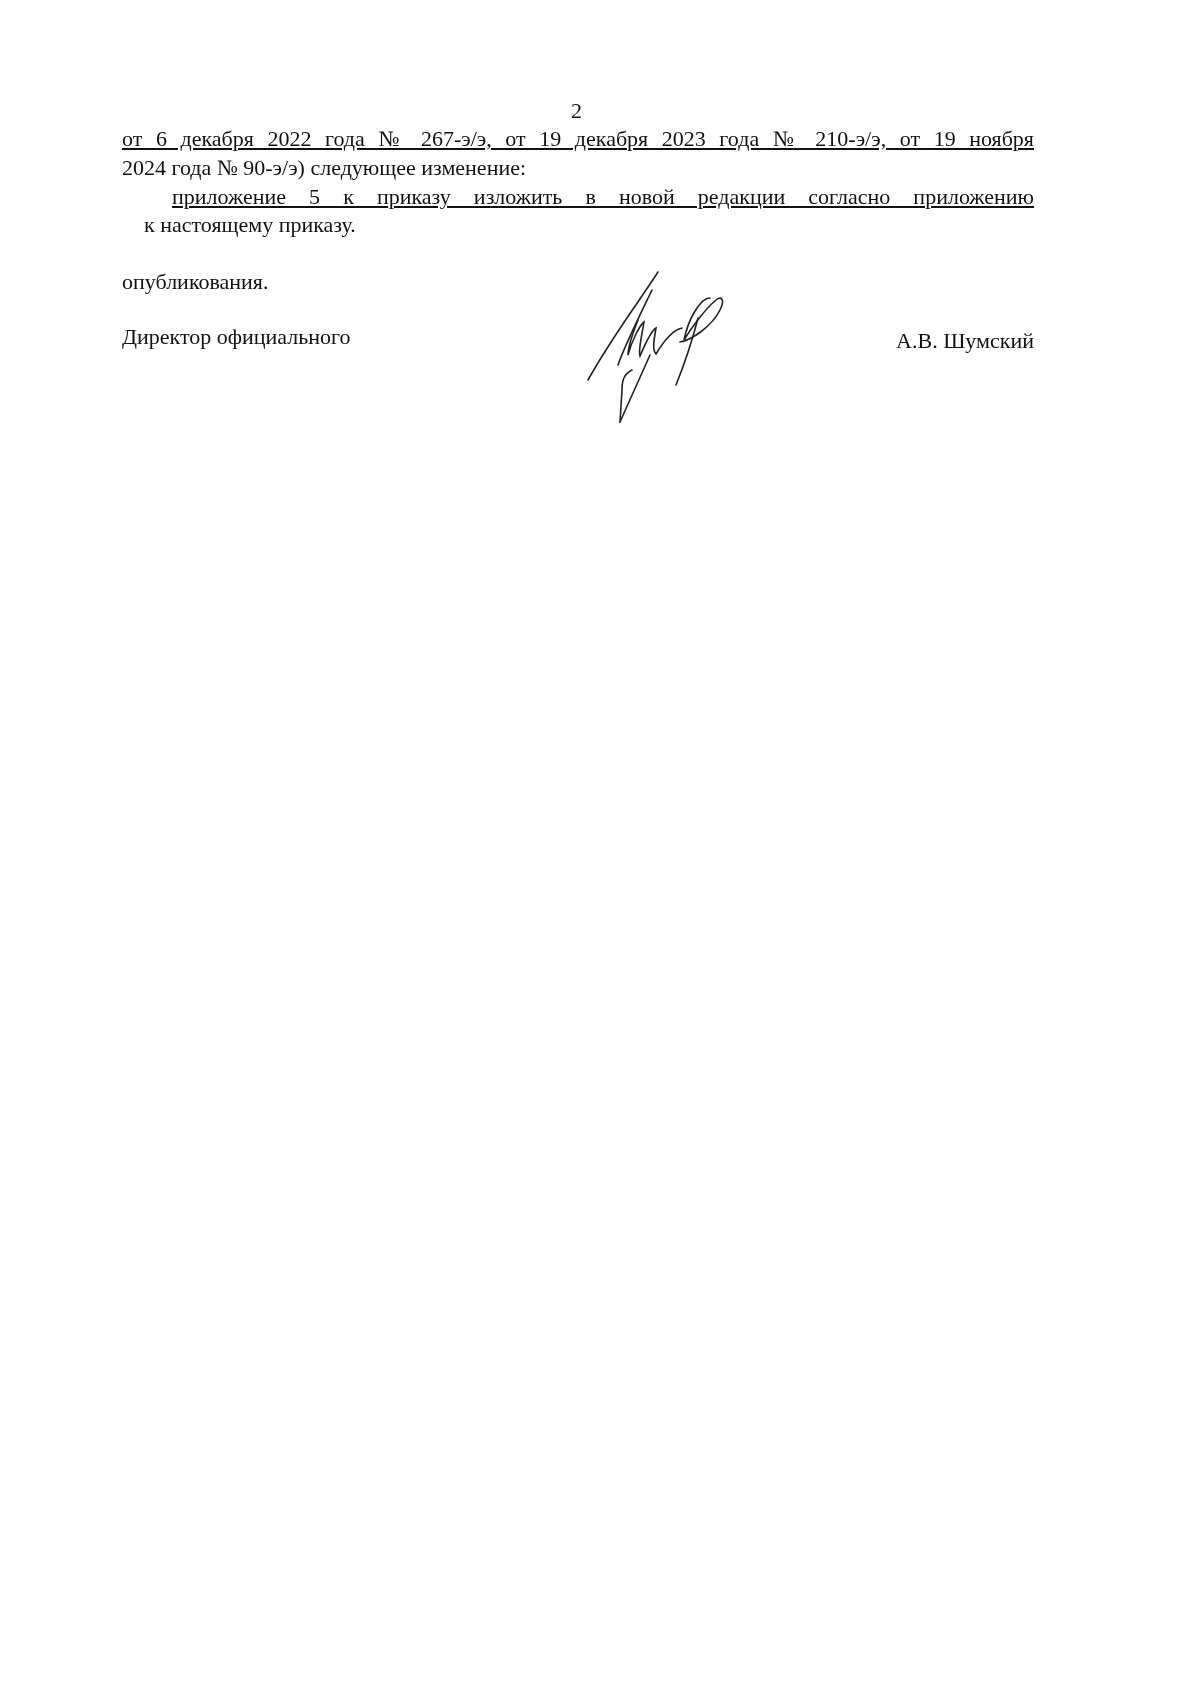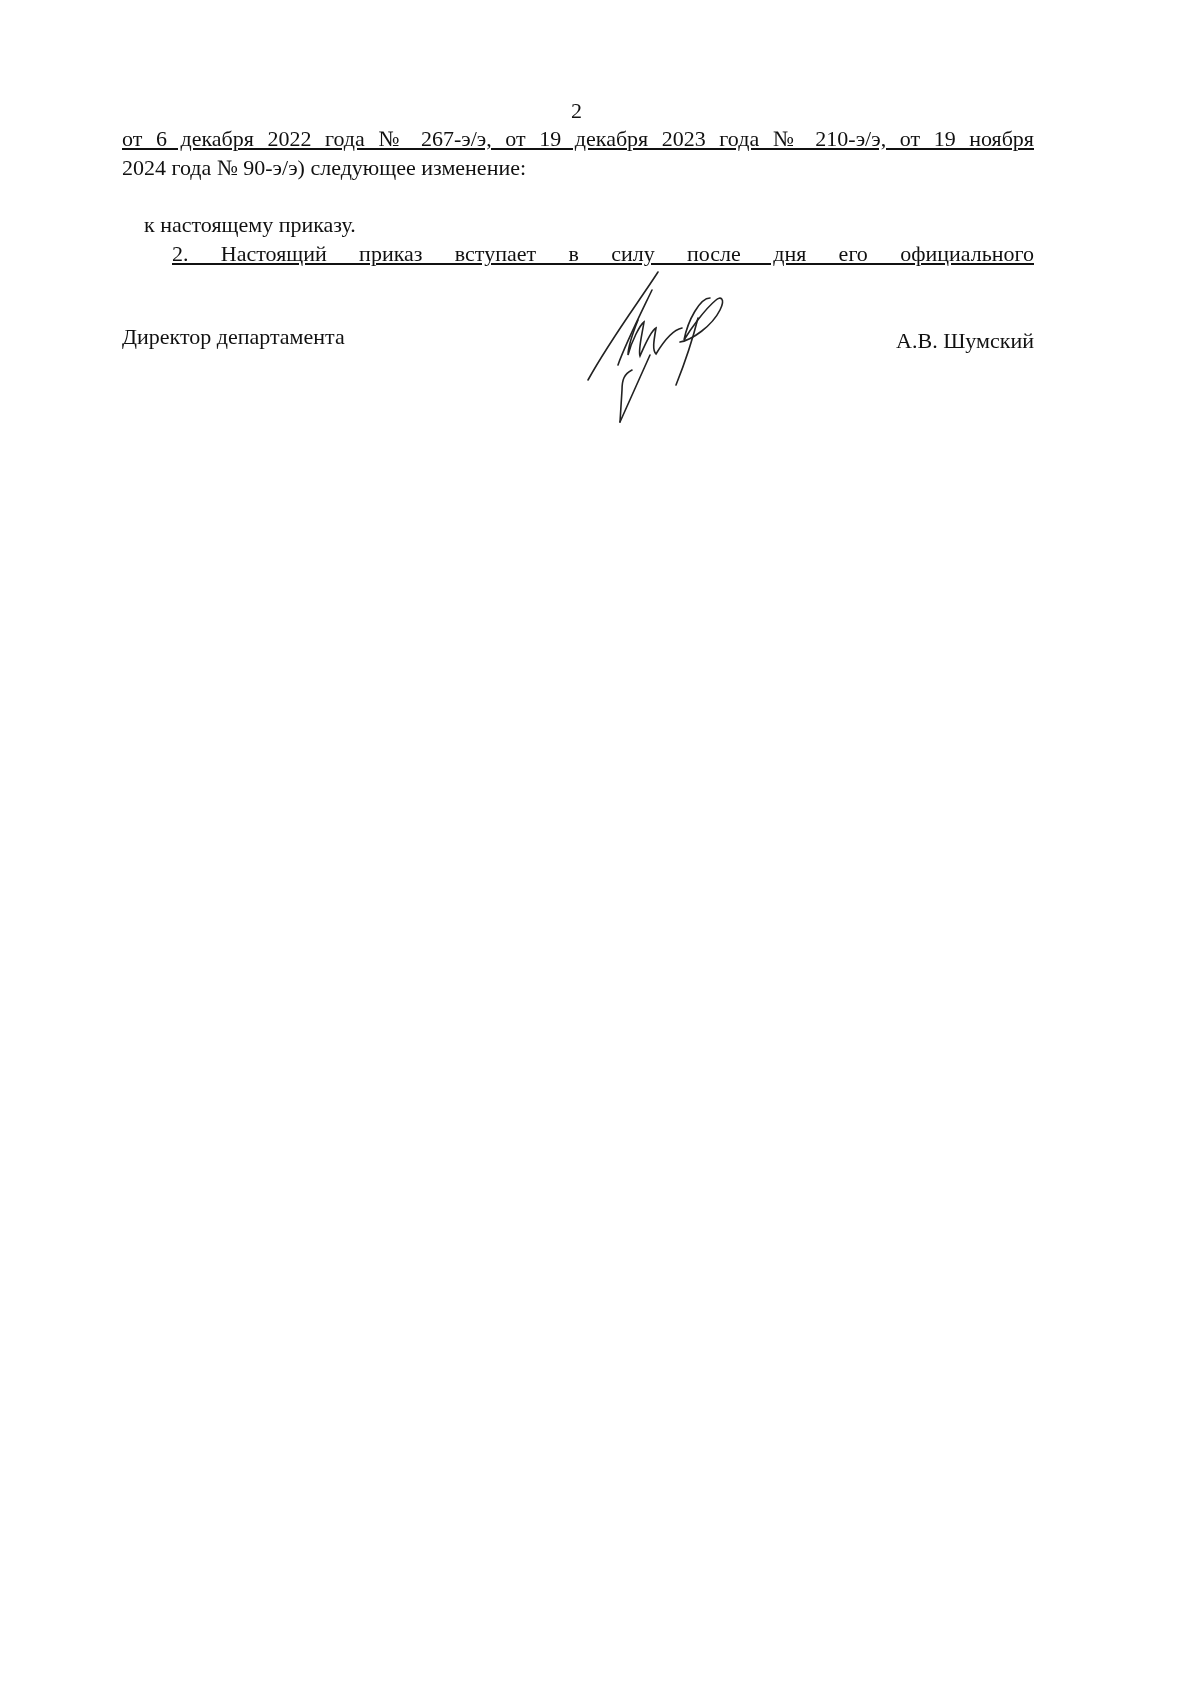--- a/index.html
+++ b/index.html
@@ -16,25 +16,26 @@
 </style>
 </head>
 <body>
 
 <div class="page">
   <div class="t pagenum">2</div>
 
   <div class="t line just" style="top:128px;">от 6 декабря 2022 года № 267-э/э, от 19 декабря 2023 года № 210-э/э, от 19 ноября</div>
   <div class="t line" style="top:157px;">2024 года № 90-э/э) следующее изменение:</div>
 
+  <div class="t indent just" style="top:186px;">приложение 5 к приказу изложить в новой редакции согласно приложению</div>
   <div class="t line" style="top:214px;margin-left:22px;">к настоящему приказу.</div>
 
-  <div class="t indent just" style="top:243px;">2. Настоящий приказ вступает в силу после дня его официального</div>
+  <div class="t line" style="top:271px;">опубликования.</div>
 
-  <div class="t sig-title">Директор департамента</div>
+  <div class="t sig-title">Директор официального</div>
 
   <svg class="signature" viewBox="0 0 170 160" fill="none" stroke="#222" stroke-width="1.6" stroke-linecap="round">
     <path d="M78 2 C60 30 30 70 8 110"></path>
     <path d="M72 20 C60 45 45 75 38 95"></path>
     <path d="M58 50 C54 60 48 75 48 85 C52 70 60 55 64 52 C62 65 58 80 60 86 C66 72 72 60 76 58 C74 70 72 80 76 84 C82 74 92 60 102 58"></path>
     <path d="M130 28 C120 28 108 50 104 70 C110 60 124 40 136 30 C140 26 146 28 140 40 C132 56 112 70 100 72"></path>
     <path d="M118 48 C112 72 104 95 96 115"></path>
     <path d="M52 100 C44 104 42 110 42 120 L40 152"></path>
     <path d="M40 152 L70 85"></path>
   </svg>

